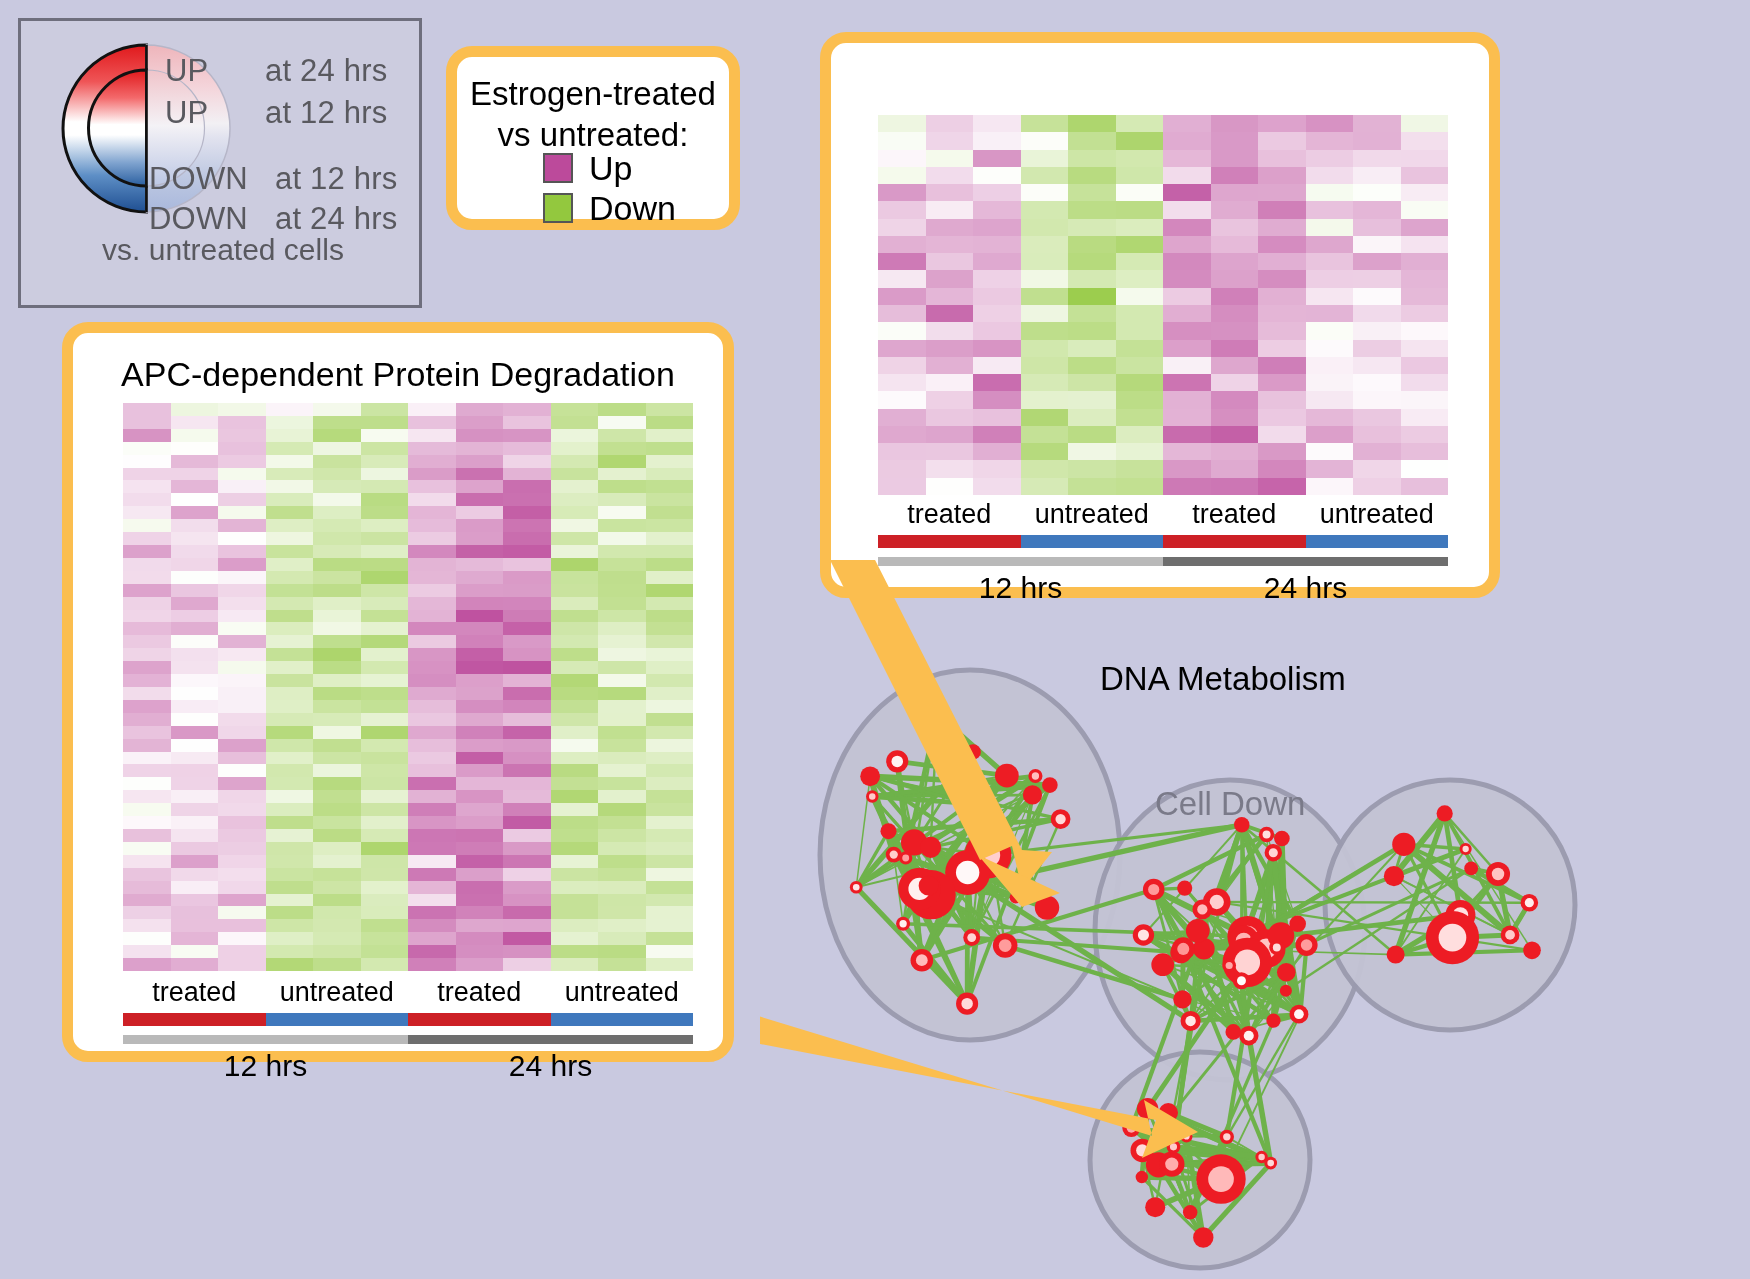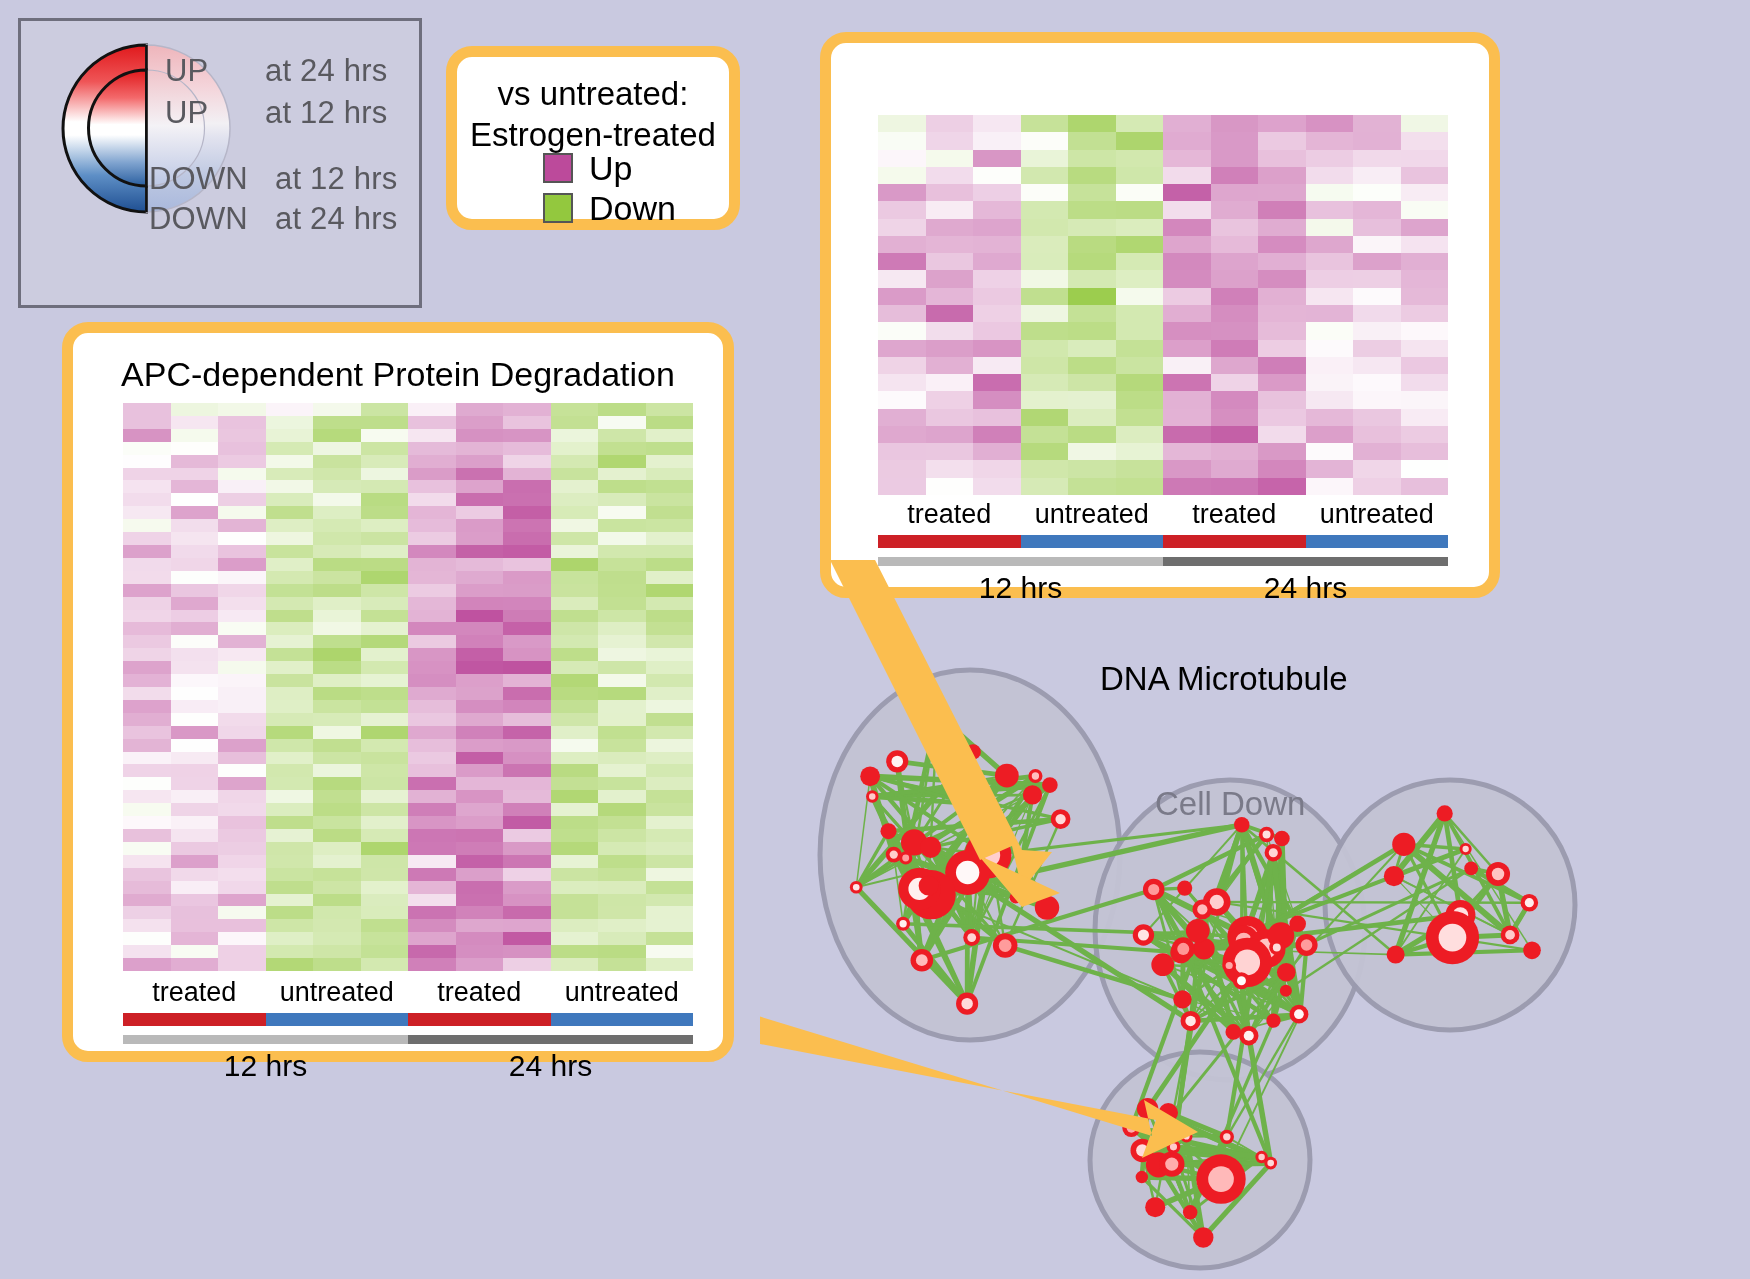--- a/index.html
+++ b/index.html
@@ -113,27 +113,28 @@
   <div class="legend-row" style="left:144px;top:74px;">UP</div>
   <div class="legend-row" style="left:244px;top:74px;">at 12 hrs</div>
 
   <div class="legend-row" style="left:128px;top:140px;">DOWN</div>
   <div class="legend-row" style="left:254px;top:140px;">at 12 hrs</div>
 
   <div class="legend-row" style="left:128px;top:180px;">DOWN</div>
   <div class="legend-row" style="left:254px;top:180px;">at 24 hrs</div>
 
   <div class="lg-caption">
+    <div>vs. untreated cells</div>
   </div>
 </div>
 
 <div class="abs opanel" id="updown-legend">
   <div id="updown-title">
+    <div>Estrogen-treated</div>
     <div>vs untreated:</div>
-    <div>Estrogen-treated</div>
   </div>
   <div class="ud-row" style="top:94px;">
     <span class="ud-swatch" style="background:#bc4a9b;"></span>
     <span class="ud-label">Up</span>
   </div>
   <div class="ud-row" style="top:134px;">
     <span class="ud-swatch" style="background:#93c83e;"></span>
     <span class="ud-label">Down</span>
   </div>
 </div>
@@ -1667,15 +1668,15 @@
       </g>
   </svg>
 
   
   <svg class="abs" style="left:0;top:-40px;pointer-events:none;" width="990" height="720" viewBox="0 0 990 720">
     <path d="M 70 -10 L 70 0 L 220 300 L 252 286 L 262 330 L 292 292 L 262 290 L 110 -10 Z" fill="#fbbe4f"></path>
     <path d="M 218 295 L 300 333 L 283 292 L 300 333 L 262 347 Z" fill="#fbbe4f"></path>
     <path d="M -5 455 L -5 483 L 396 560 L 382 598 L 438 572 L 384 540 L 392 576 Z" fill="#fbbe4f"></path>
   </svg>
 
-  <div class="net-label dark" style="left:340px;top:60px;">DNA Microtubule</div>
+  <div class="net-label dark" style="left:340px;top:60px;">DNA Metabolism</div>
   <div class="net-label grey" style="left:395px;top:185px;">Cell Down</div>
 </div>
 
 </body></html>

